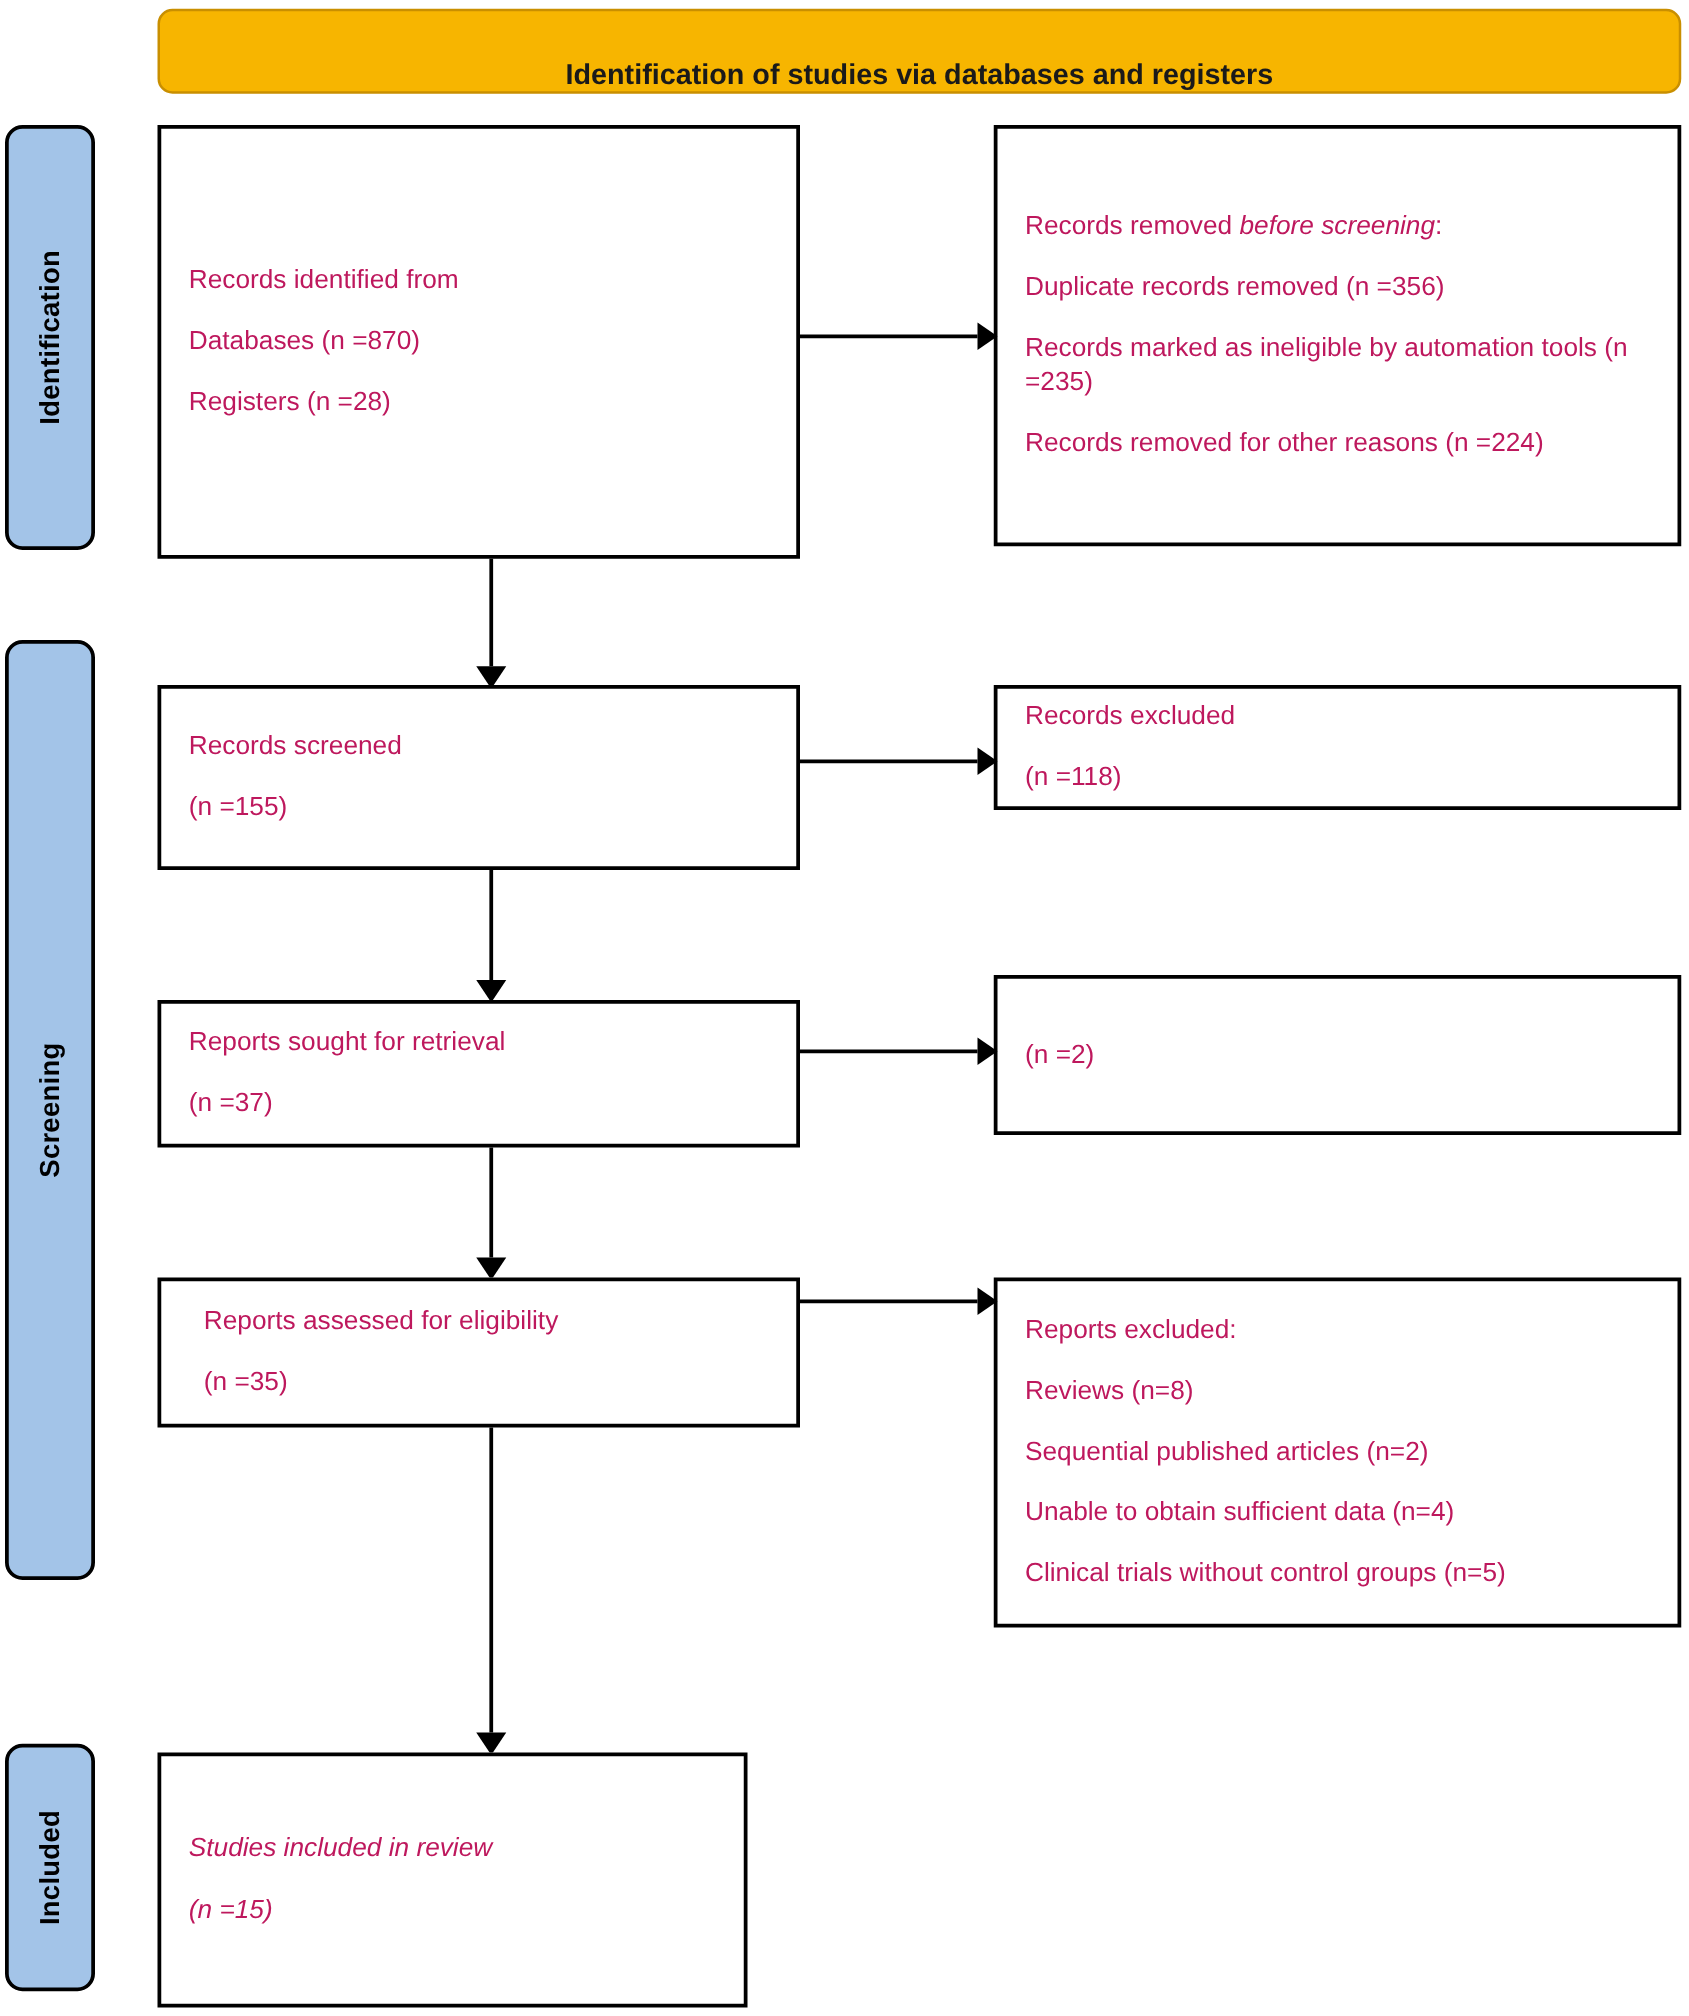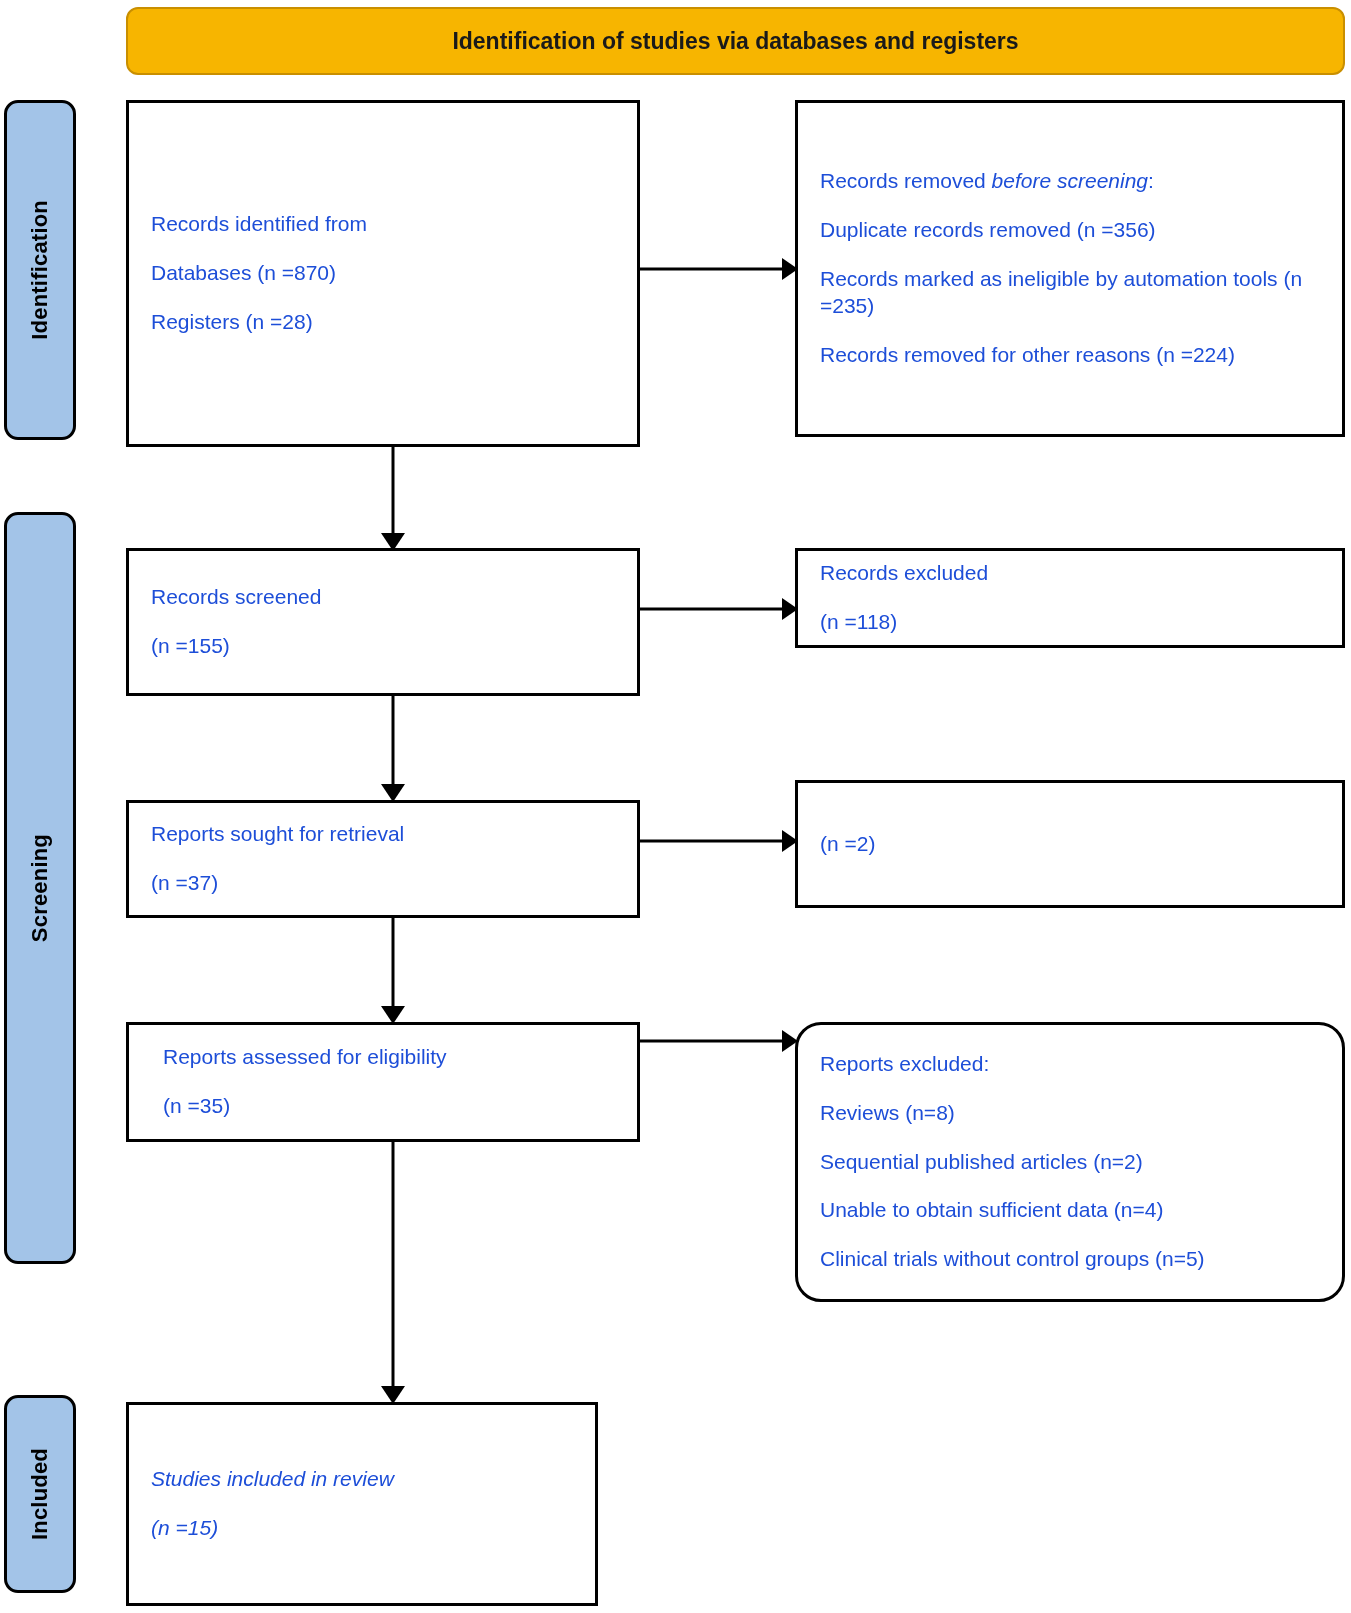--- a/index.html
+++ b/index.html
@@ -41,21 +41,21 @@
   }
 
   
   .header-banner {
     position: absolute;
     background: #f7b500;
     border: 2px solid #c98f00;
     border-radius: 12px;
     box-sizing: border-box;
     display: flex;
-    align-items: center;
+    align-items: flex-end;
     justify-content: center;
   }
   .header-title {
     font-weight: bold;
     font-size: 23px;
     color: #1a1a1a;
     text-align: center;
   }
 
   
@@ -65,21 +65,21 @@
     border: 3px solid #000000;
     box-sizing: border-box;
     display: flex;
     flex-direction: column;
     justify-content: center;
     padding: 0 22px;
   }
   .node-box .line {
     font-size: 21px;
     line-height: 1.28;
-    color: #1d4ed8;
+    color: #be185d;
     margin: 11px 0;
   }
   .node-box .line em {
     font-style: italic;
   }
 
   
   .conn {
     position: absolute;
   }
@@ -181,21 +181,21 @@
       <line x1="17" y1="0" x2="17" y2="88" stroke="#000" stroke-width="3"></line>
       <polygon points="5,88 29,88 17,106" fill="#000"></polygon>
     </svg>
   </div>
 
   <div class="node-box" style="left:126px; top:1022px; width:514px; height:120px;padding-left:34px;">
     <div class="line">Reports assessed for eligibility</div>
     <div class="line">(n =35)</div>
   </div>
 
-  <div class="node-box" style="left:795px; top:1022px; width:550px; height:280px;border-radius:26px;">
+  <div class="node-box" style="left:795px; top:1022px; width:550px; height:280px;">
     <div class="line">Reports excluded:</div>
     <div class="line">Reviews (n=8)</div>
     <div class="line">Sequential published articles (n=2)</div>
     <div class="line">Unable to obtain sufficient data (n=4)</div>
     <div class="line">Clinical trials without control groups (n=5)</div>
   </div>
 
   <div class="conn" style="left:640px; top:1022px; width:158px; height:38px;">
     <svg width="158" height="38" viewBox="0 0 158 38">
       <line x1="0" y1="19" x2="142" y2="19" stroke="#000" stroke-width="3"></line>

